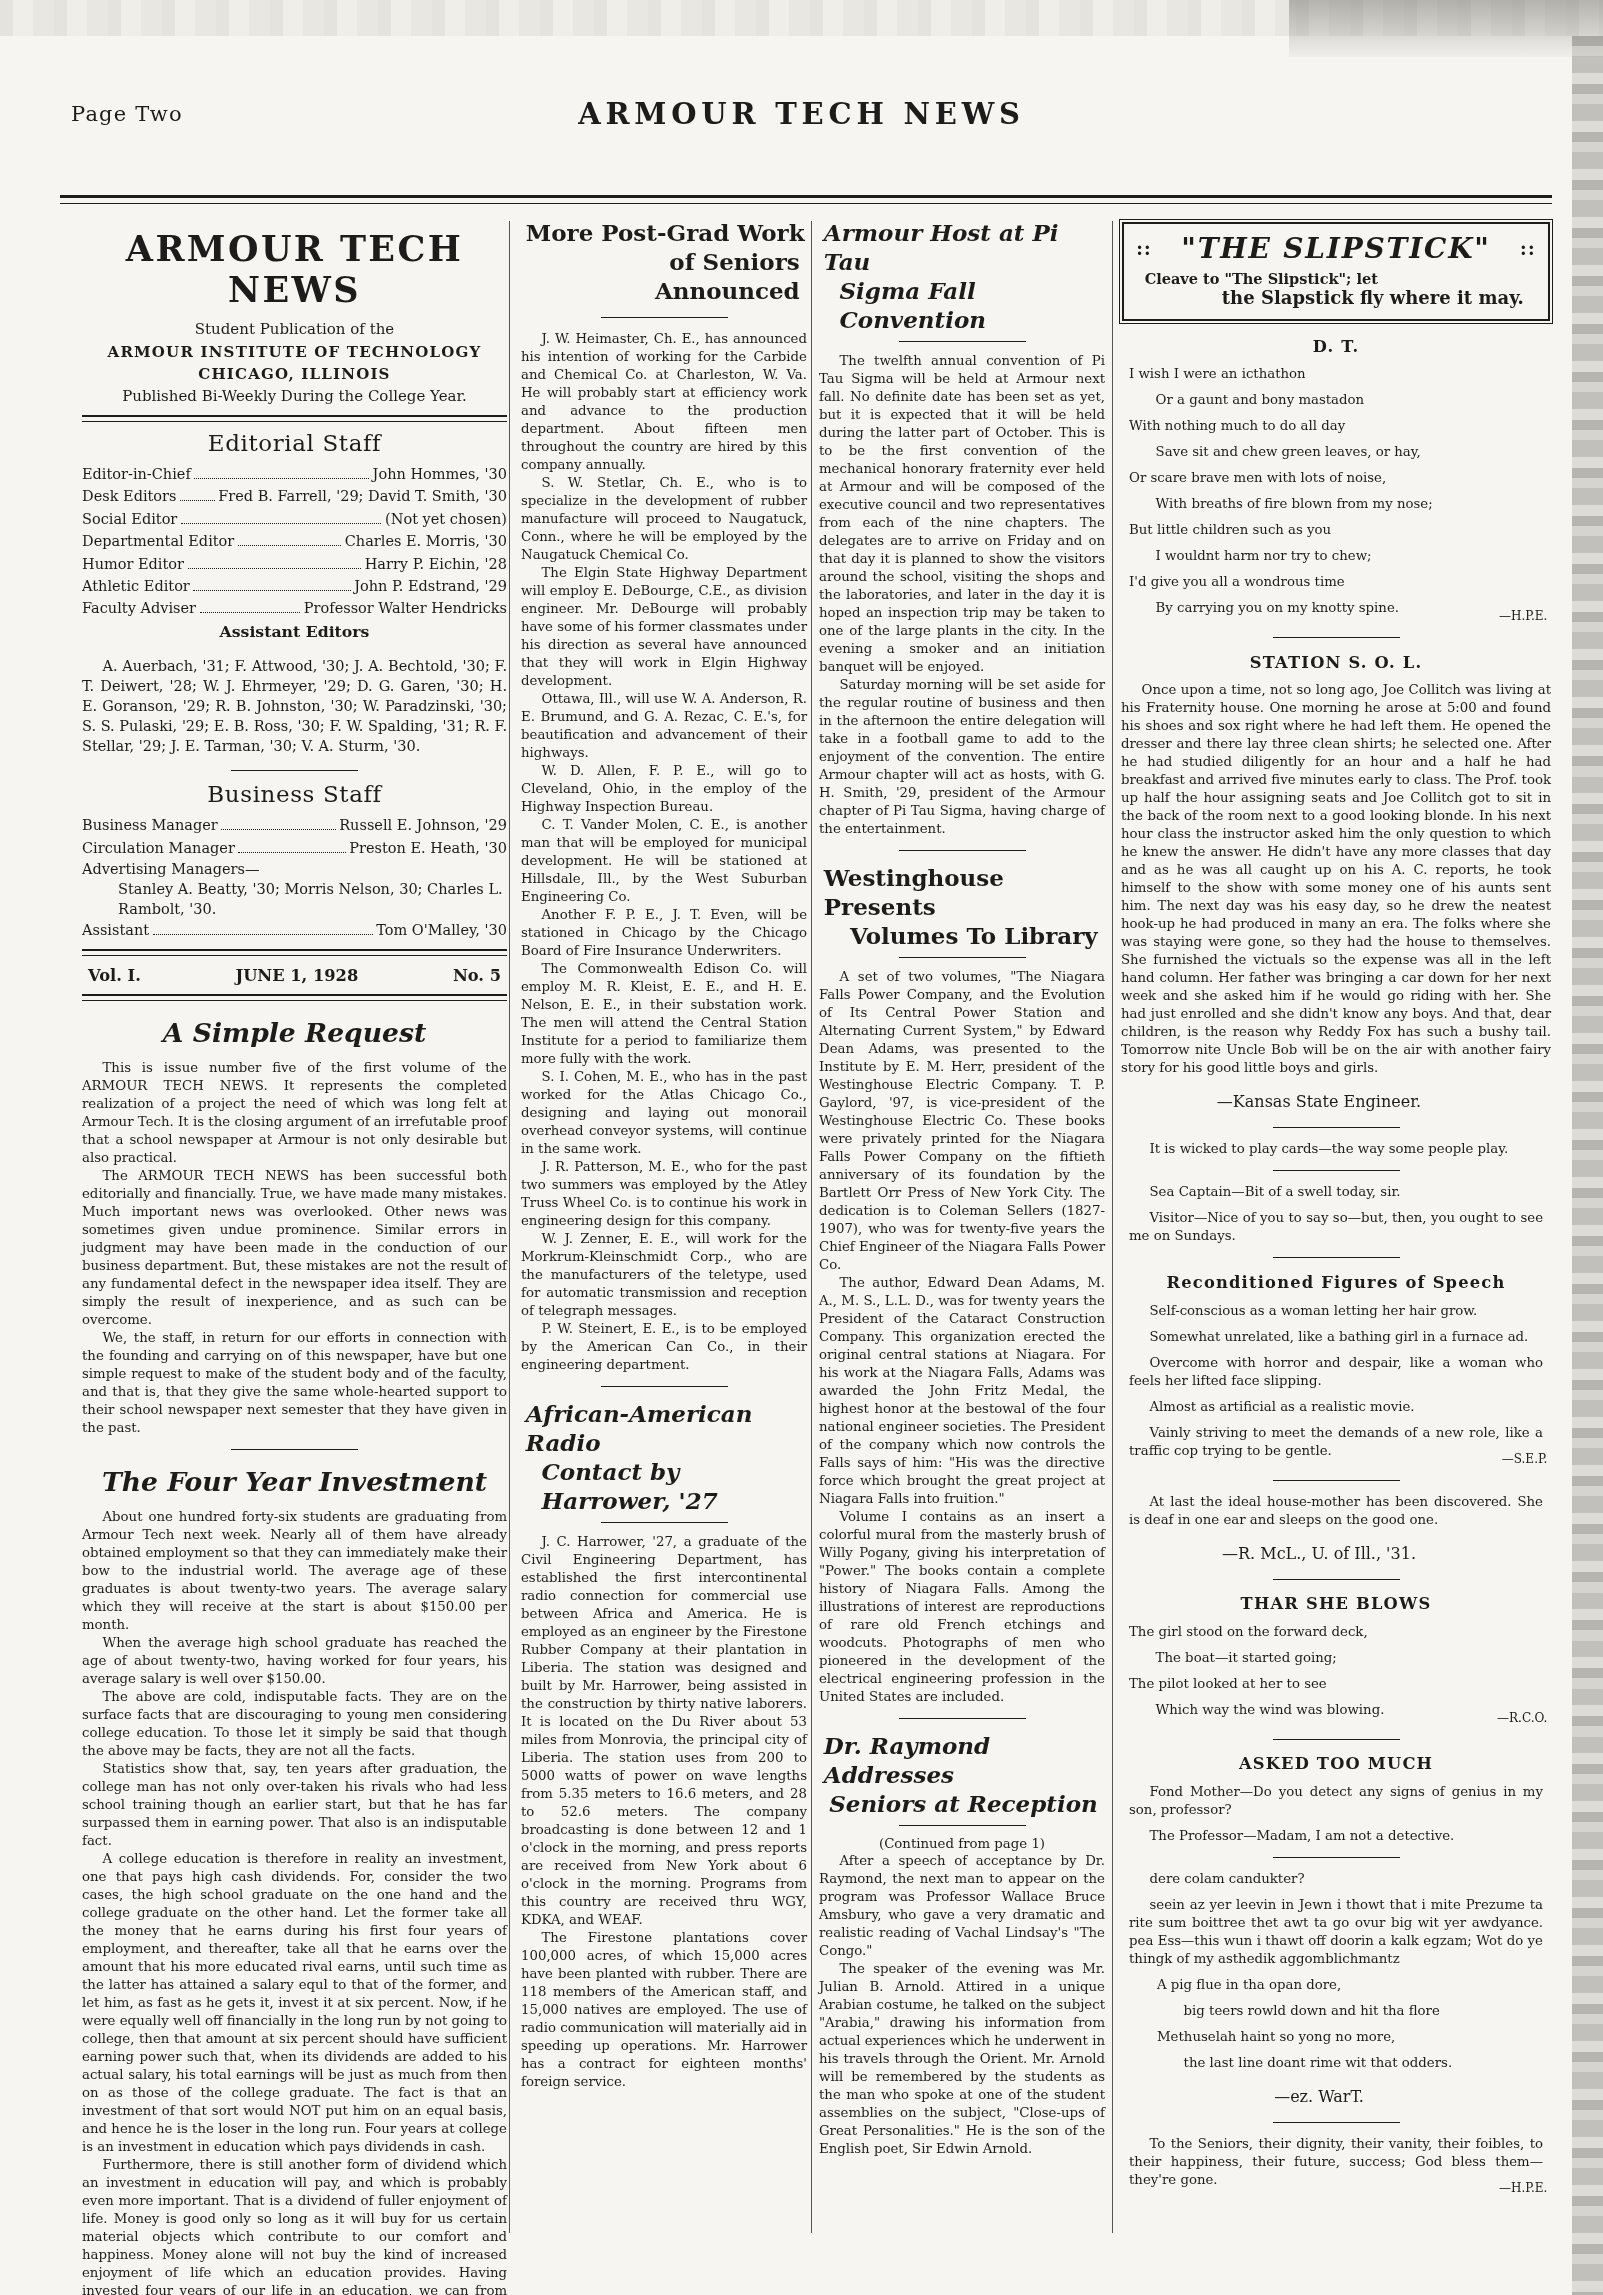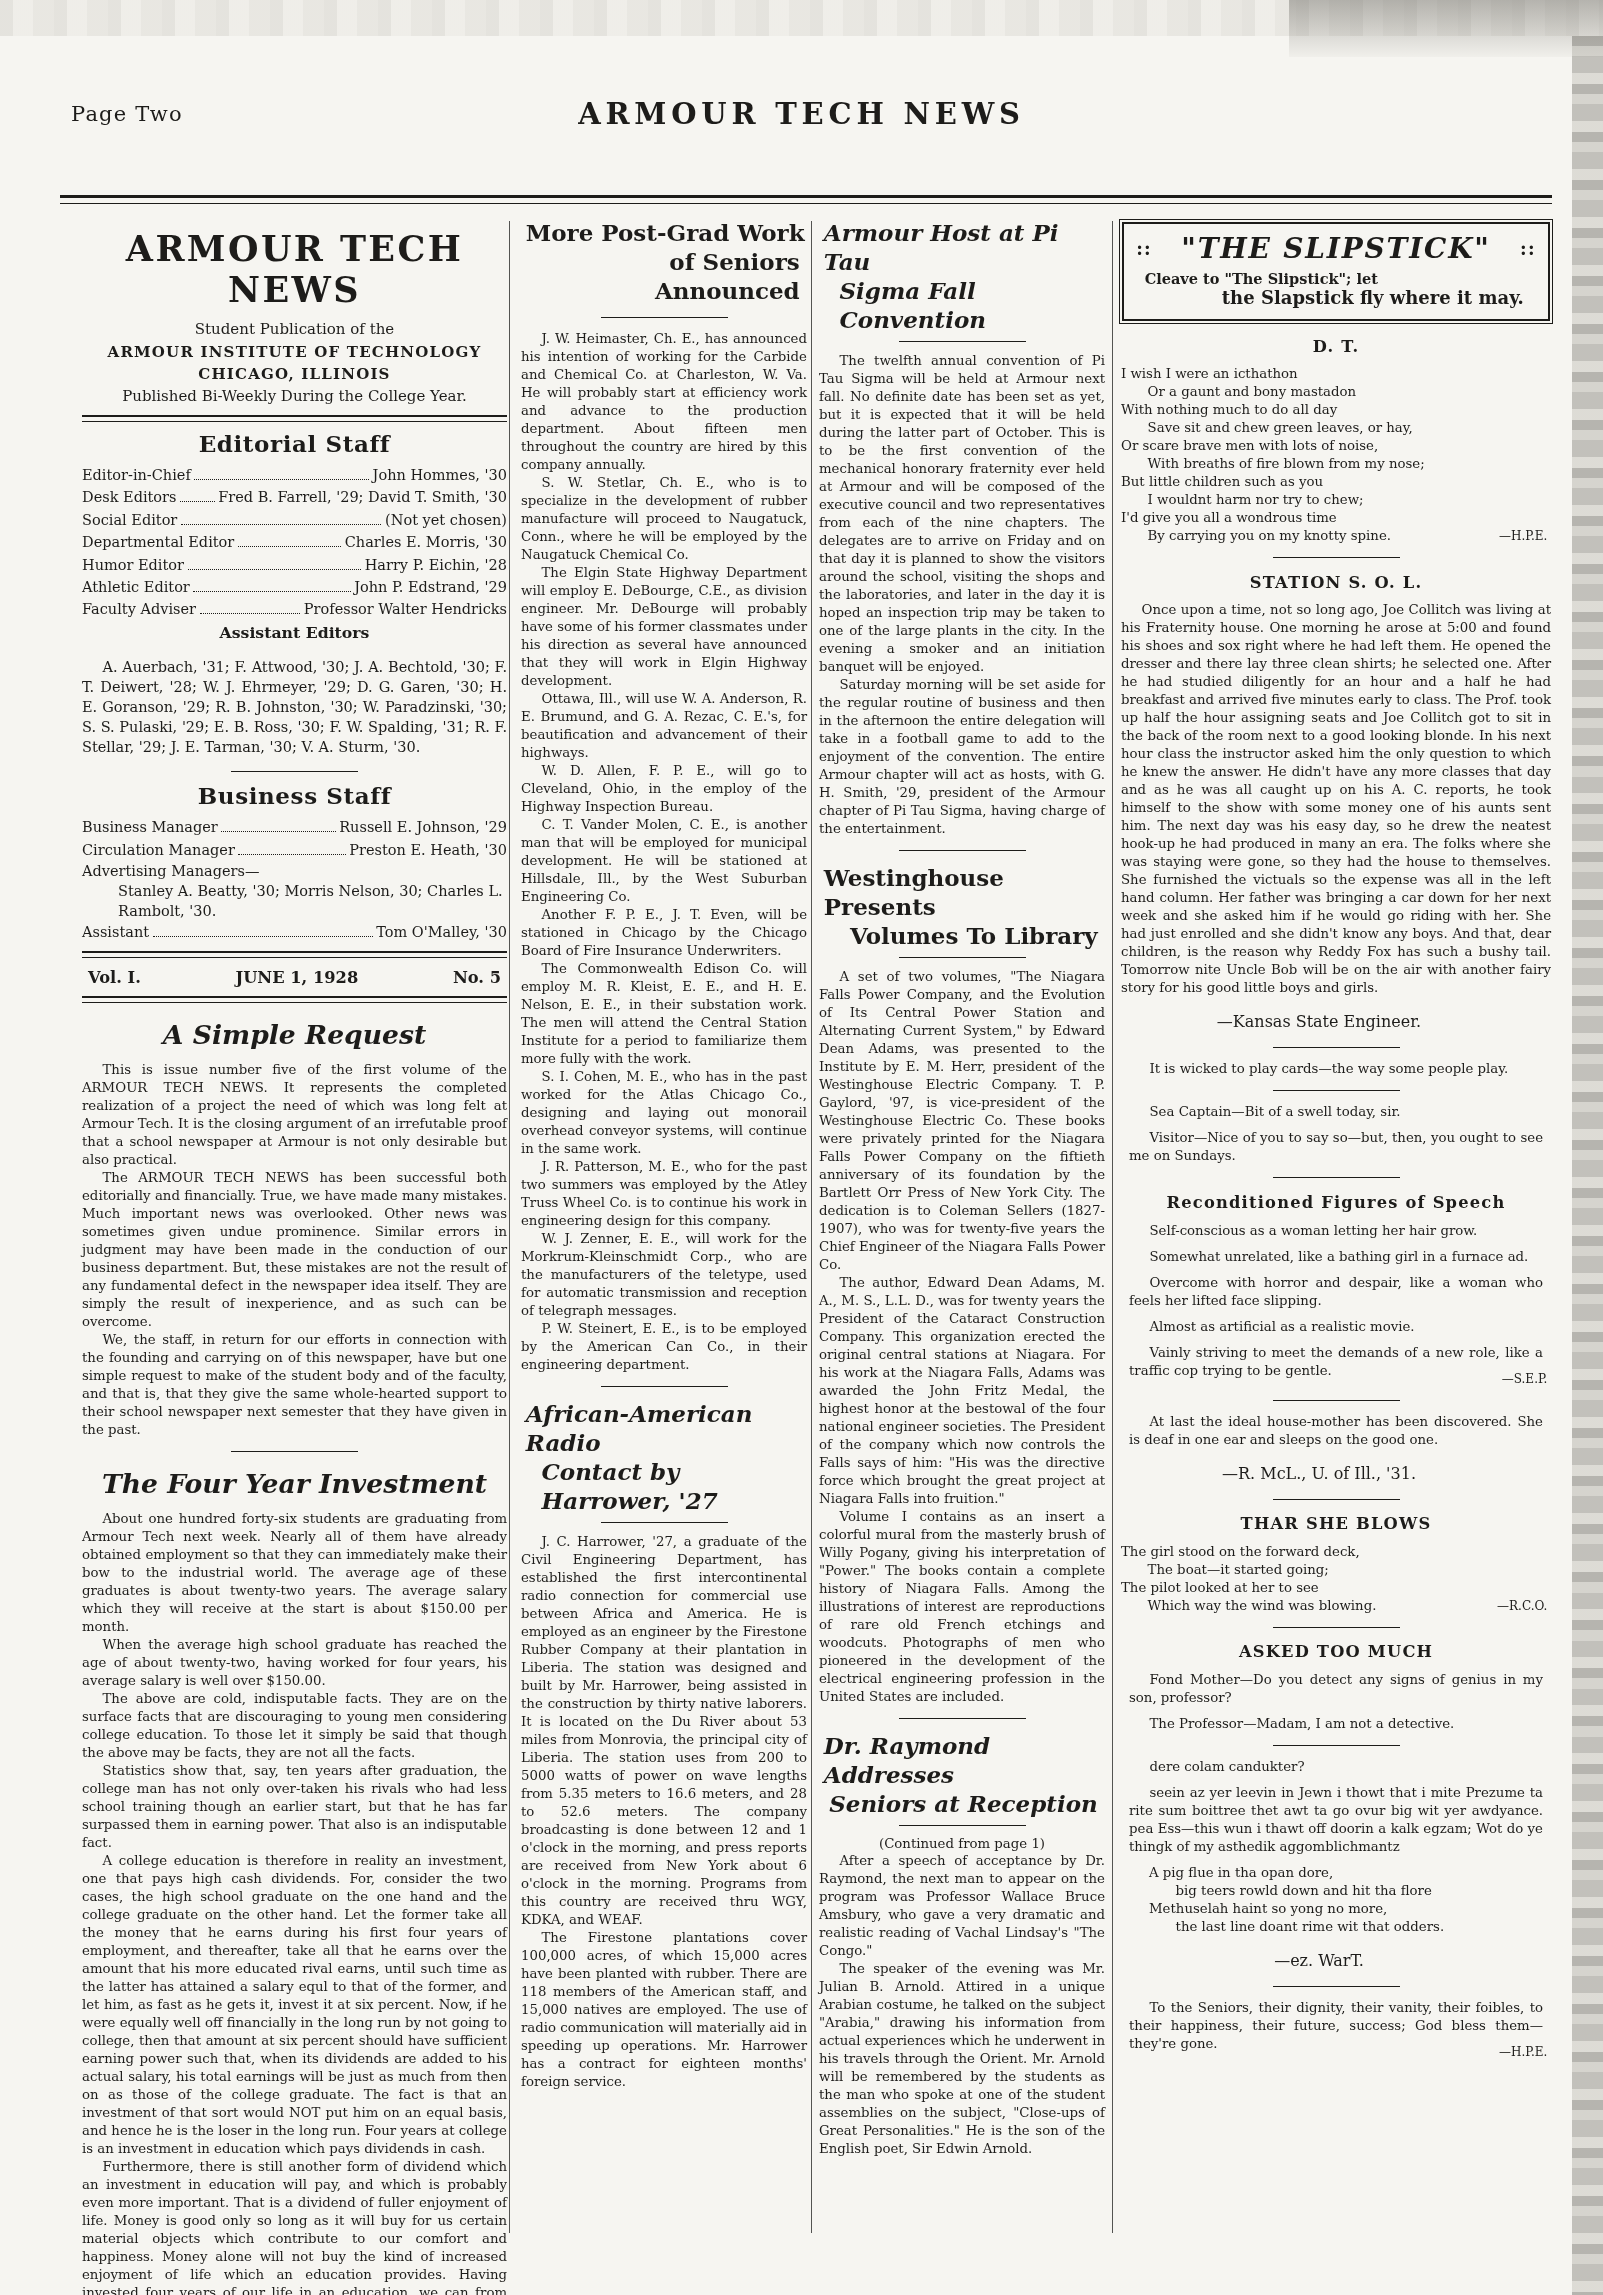--- a/index.html
+++ b/index.html
@@ -37,21 +37,21 @@
   
   .drule{border-top:2.4px solid #1d1c1a;border-bottom:1.2px solid #1d1c1a;height:4.2px;margin:7.3px 0;}
   .rule-short{width:127px;border-top:1.8px solid #1d1c1a;margin:12px auto;}
   .rule-short.tight{margin:7.3px auto 9.7px;}
   
   .masthead{text-align:center;}
   .masthead-title{font-size:35px;font-weight:bold;letter-spacing:2.4px;margin:9.7px 0 8.5px;}
   .masthead-sub{font-size:15px;line-height:22.4px;}
   .masthead-sub.caps{font-weight:bold;letter-spacing:1.2px;}
   
-  .staff-h{text-align:center;font-size:23px;font-weight:bold;margin:6px 0 7.3px;letter-spacing:0.6px;}
+  .staff-h{text-align:center;font-size:23px;font-weight:normal;margin:6px 0 7.3px;letter-spacing:0.6px;}
   .staff-row{display:flex;align-items:baseline;font-size:14.5px;line-height:22.4px;}
   .staff-dots{flex:1;border-bottom:1.8px dotted #1d1c1a;margin:0 3.6px 4.2px;}
   .staff-sub-h{text-align:center;font-size:15.7px;font-weight:bold;margin:2.4px 0;}
   .staff-block{font-size:14.5px;line-height:20px;text-align:justify;}
   .staff-block.indent{text-indent:20.5px;}
   .adv-names{font-size:14.5px;line-height:20px;padding-left:36px;}
   .vol-line{display:flex;justify-content:space-between;font-size:16.3px;font-weight:bold;
     padding:2.4px 6px;align-items:center;}
   
   .art-title-i{font-style:italic;font-weight:bold;text-align:center;font-size:26.6px;margin:15.7px 0 11px;}
@@ -64,21 +64,21 @@
   .continued{text-align:center;font-size:13.3px;margin:3.6px 0 1.2px;}
   
   .slip-box{border:2.4px solid #1d1c1a;outline:1.2px solid #1d1c1a;outline-offset:2.4px;
     padding:8.5px 12px 11px;margin:3.6px 1.2px 15.7px;}
   .slip-title-row{display:flex;align-items:center;justify-content:space-between;}
   .slip-deco{font-size:18px;font-weight:bold;letter-spacing:1.2px;}
   .slip-title{font-size:28px;font-weight:bold;font-style:italic;letter-spacing:1.8px;}
   .slip-motto1{font-size:14.5px;font-weight:bold;padding-left:8.5px;margin-top:4.8px;}
   .slip-motto2{font-size:18px;font-weight:bold;text-align:right;padding-right:12px;}
   .sub-h{font-weight:bold;text-align:center;font-size:16.3px;letter-spacing:1.2px;margin:14.5px 0 9.7px;}
-  .poem p{font-size:13.3px;line-height:18px;margin:0;}
+  .poem p{font-size:13.3px;line-height:18px;margin:8px;}
   .poem p:nth-child(even){padding-left:26.6px;}
   .poem.dialect{padding-left:28px;}
   .sig-up{font-size:12px;line-height:18px;text-align:right;margin-top:-18px;padding-right:3.6px;}
   .sig-line{font-size:16px;line-height:18px;text-align:center;padding-right:34px;margin:16px;}
   .plain-line{font-size:13.3px;line-height:18px;margin:8px;text-indent:20.5px;text-align:justify;}
 </style>
 </head>
 <body>
 
 <div class="page">

